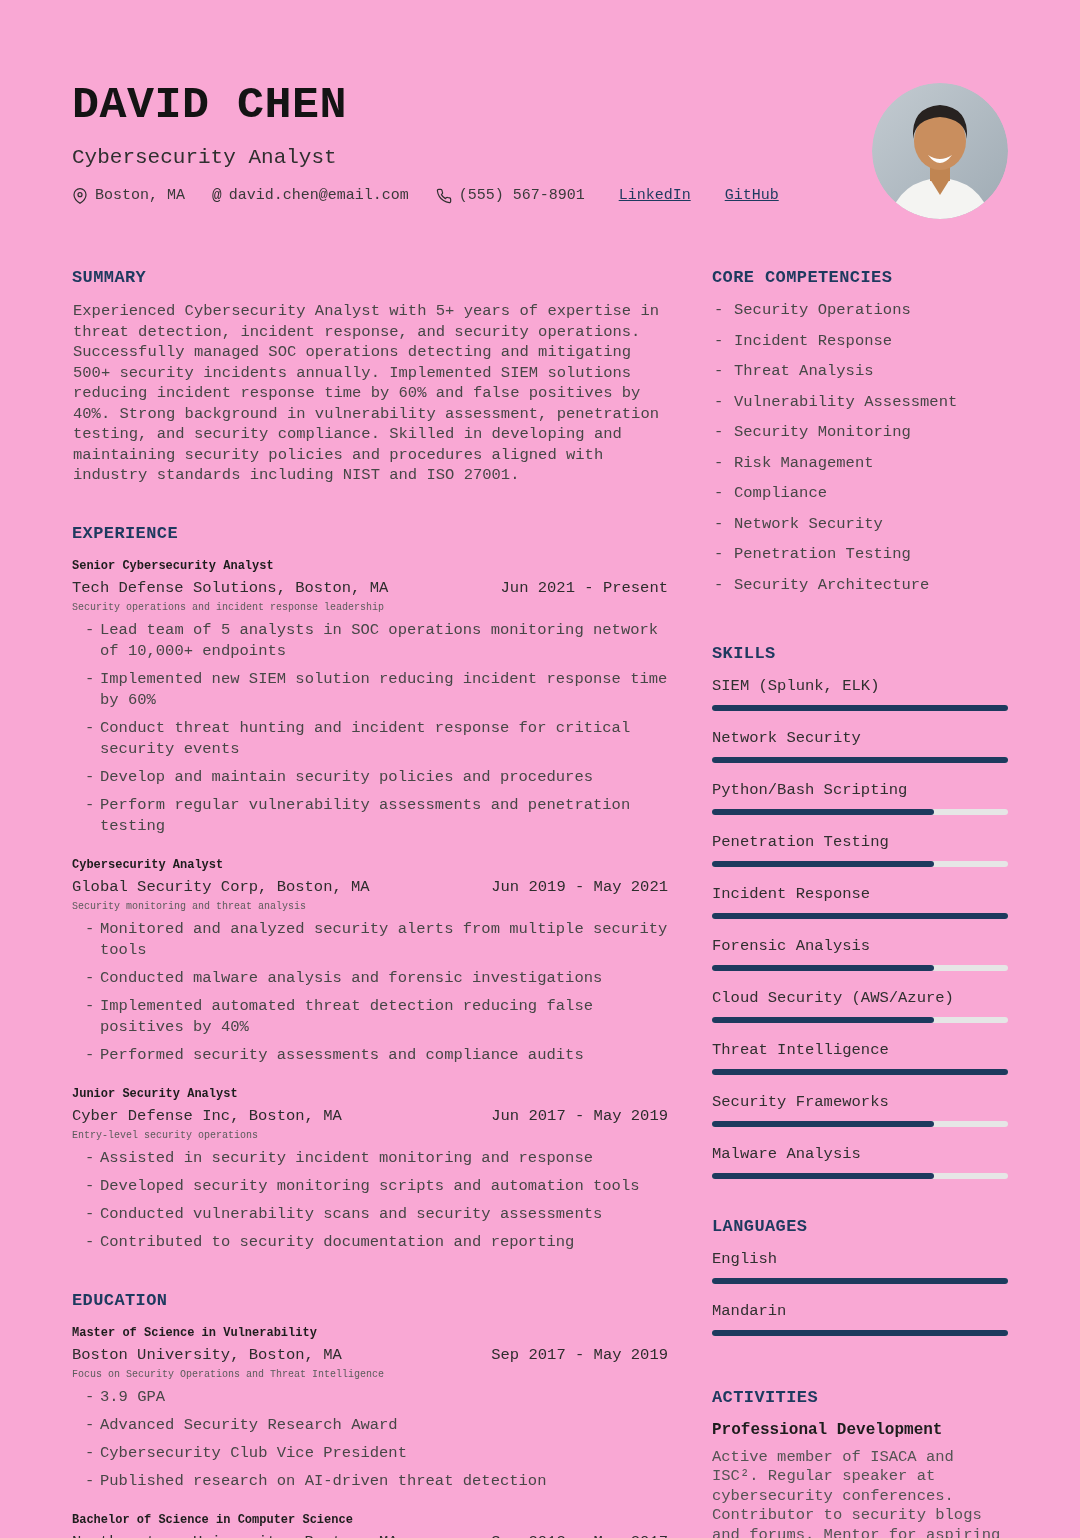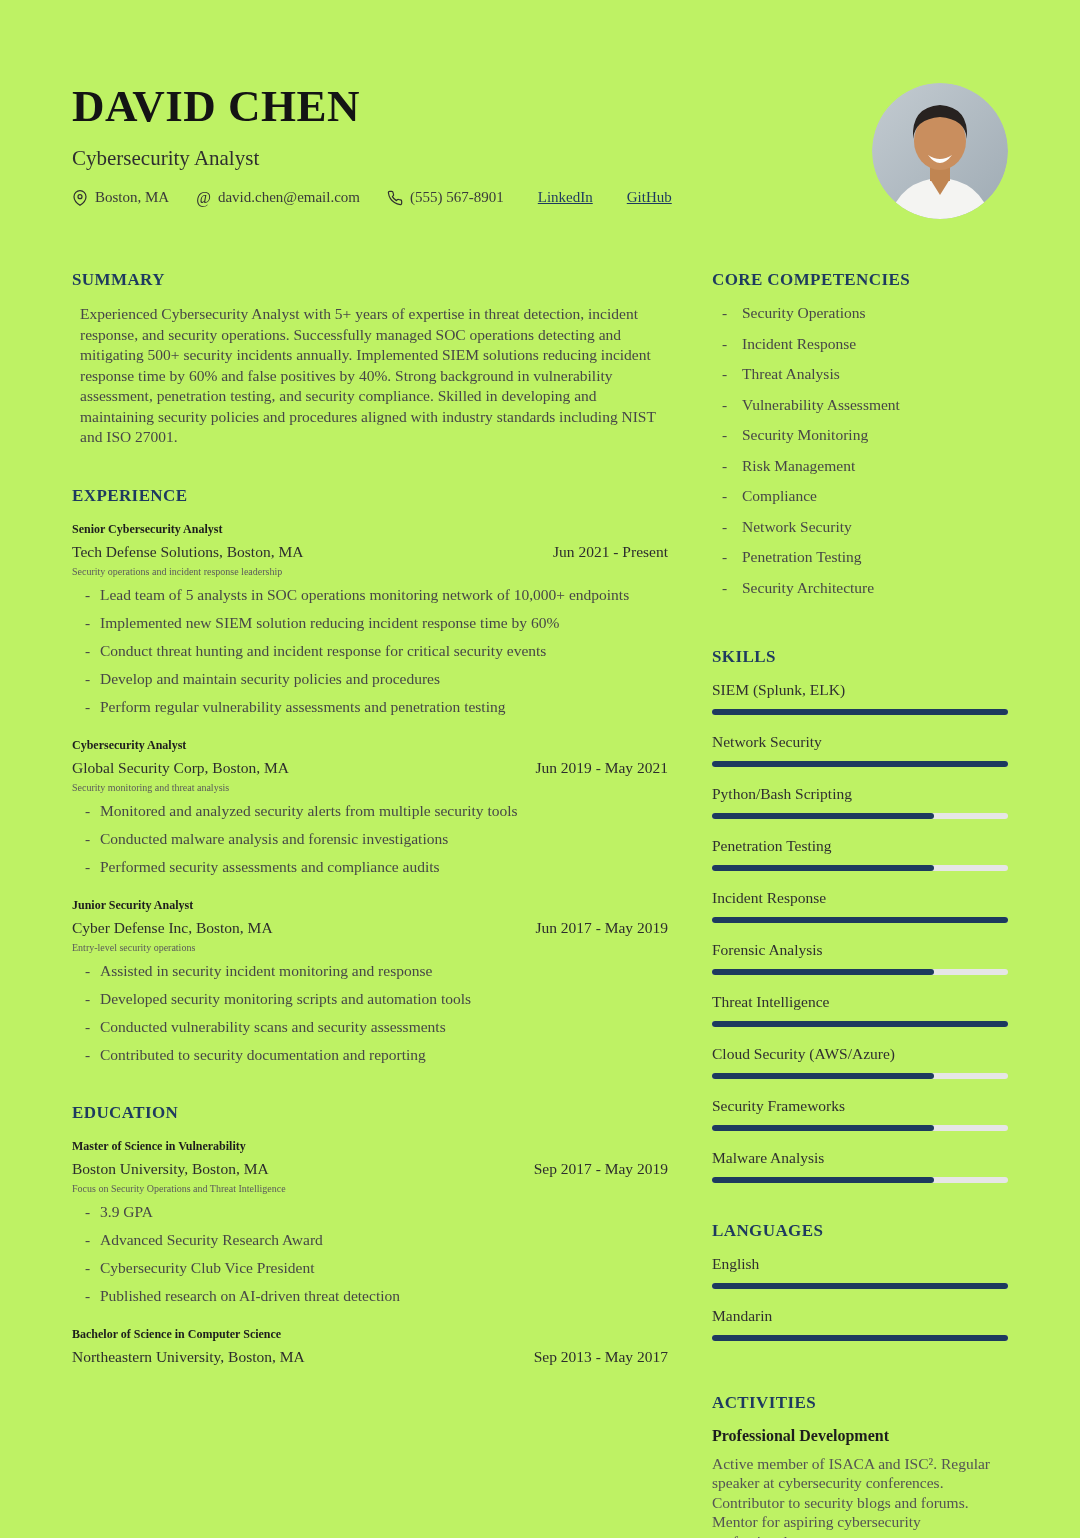--- a/index.html
+++ b/index.html
@@ -7,22 +7,22 @@
     --bar_fill:#1d3a5e;
     --bar_track:#e6e6e6;
     --text:#474747;
     --text_dark:#1d1d1d;
     --text_mid:#2d2d2d;
     --text_soft:#5b5b5b;
   }
   *{box-sizing:border-box;}
   html,body{margin:0;padding:0;background:#fff;}
   .page{
-    width:1080px;height:1538px;position:relative;background:#bef264;
-    font-family:Liberation Serif, serif;color:var(--text);
+    width:1080px;height:1538px;position:relative;background:#f9a8d4;
+    font-family:Liberation Mono, monospace;color:var(--text);
     padding:80px 72px 0;overflow:hidden;
   }
   
   .name{font-size:45px;line-height:48px;font-weight:800;color:#141414;margin:2px 0 0;letter-spacing:.5px;}
   .tagline{font-size:21px;color:#2f2f2f;margin-top:16px;}
   .contact-row{display:flex;align-items:center;gap:27px;margin-top:18px;font-size:15px;color:#3a3a3a;}
   .contact-item{display:flex;align-items:center;gap:7px;}
   .contact-item .icn{display:flex;align-items:center;color:#2f2f2f;}
   .contact-item .icn svg{width:16px;height:16px;display:block;}
   .contact-link{display:flex;align-items:center;gap:7px;color:var(--accent);}
@@ -30,32 +30,32 @@
   .at-glyph{font-size:16px;font-weight:500;line-height:16px;}
   .avatar{position:absolute;top:83px;left:872px;width:136px;height:136px;border-radius:50%;overflow:hidden;}
   .avatar svg{display:block;}
   
   .columns{display:flex;gap:44px;margin-top:64px;}
   .col-left{width:596px;flex:none;}
   .col-right{width:296px;flex:none;}
   .section{margin-bottom:38px;}
   .section-heading{font-size:17px;font-weight:700;color:var(--accent);letter-spacing:.4px;margin:0 0 14px;}
   
-  .summary-text{font-size:15.5px;line-height:20.5px;color:var(--text);margin:8px;}
+  .summary-text{font-size:15.5px;line-height:20.5px;color:var(--text);margin:1px;}
   
   .entry{margin-top:21px;}
   .entry:first-of-type{margin-top:16px;}
   .entry-title{font-size:12px;font-weight:700;color:var(--text_dark);margin:0 0 6px;}
   .entry-sub{display:flex;justify-content:space-between;font-size:15.5px;color:var(--text_mid);margin-bottom:5px;gap:16px;}
   .entry-desc{font-size:10px;color:var(--text_soft);margin-bottom:7px;}
   ul.bullets{list-style:none;margin:0;padding:0;}
   ul.bullets li{position:relative;padding-left:28px;font-size:15.5px;line-height:21px;color:var(--text);margin-bottom:7px;}
   ul.bullets li::before{content:"-";position:absolute;left:13px;color:var(--text);}
   
-  ul.dash-list{list-style:none;margin:8px;padding:0;}
+  ul.dash-list{list-style:none;margin:0;padding:0;}
   ul.dash-list li{position:relative;padding-left:22px;font-size:15.5px;color:var(--text);margin-bottom:12.5px;}
   ul.dash-list li::before{content:"-";position:absolute;left:2px;}
   
   .skill{margin-bottom:18px;}
   .skill-name{font-size:15.5px;color:#303030;margin-bottom:10px;}
   .skill-bar{width:100%;height:6px;background:var(--bar_track);border-radius:3px;}
   .skill-fill{height:6px;background:var(--bar_fill);border-radius:3px;width:0;}
   
   .activity-sub{font-size:16px;font-weight:700;color:var(--text_dark);margin:0 0 9px;}
   .activity-text{font-size:15.5px;line-height:19.5px;color:#545454;margin:0;}
@@ -168,20 +168,21 @@
         <div class="entry">
           <div class="entry-title">Cybersecurity Analyst</div>
           <div class="entry-sub">
             <span>Global Security Corp, Boston, MA</span>
             <span>Jun 2019 - May 2021</span>
           </div>
           <div class="entry-desc">Security monitoring and threat analysis</div>
           <ul class="bullets">
             <li>Monitored and analyzed security alerts from multiple security tools</li>
             <li>Conducted malware analysis and forensic investigations</li>
+            <li>Implemented automated threat detection reducing false positives by 40%</li>
             <li>Performed security assessments and compliance audits</li>
           </ul>
         </div>
 
         <div class="entry">
           <div class="entry-title">Junior Security Analyst</div>
           <div class="entry-sub">
             <span>Cyber Defense Inc, Boston, MA</span>
             <span>Jun 2017 - May 2019</span>
           </div>
@@ -275,29 +276,29 @@
               <div class="skill-fill" style="width: 100%;"></div>
             </div>
         </div>
         <div class="skill">
           <div class="skill-name">Forensic Analysis</div>
           <div class="skill-bar">
               <div class="skill-fill" style="width: 75%;"></div>
             </div>
         </div>
         <div class="skill">
+          <div class="skill-name">Cloud Security (AWS/Azure)</div>
+          <div class="skill-bar">
+              <div class="skill-fill" style="width: 75%;"></div>
+            </div>
+        </div>
+        <div class="skill">
           <div class="skill-name">Threat Intelligence</div>
           <div class="skill-bar">
               <div class="skill-fill" style="width: 100%;"></div>
-            </div>
-        </div>
-        <div class="skill">
-          <div class="skill-name">Cloud Security (AWS/Azure)</div>
-          <div class="skill-bar">
-              <div class="skill-fill" style="width: 75%;"></div>
             </div>
         </div>
         <div class="skill">
           <div class="skill-name">Security Frameworks</div>
           <div class="skill-bar">
               <div class="skill-fill" style="width: 75%;"></div>
             </div>
         </div>
         <div class="skill">
           <div class="skill-name">Malware Analysis</div>

